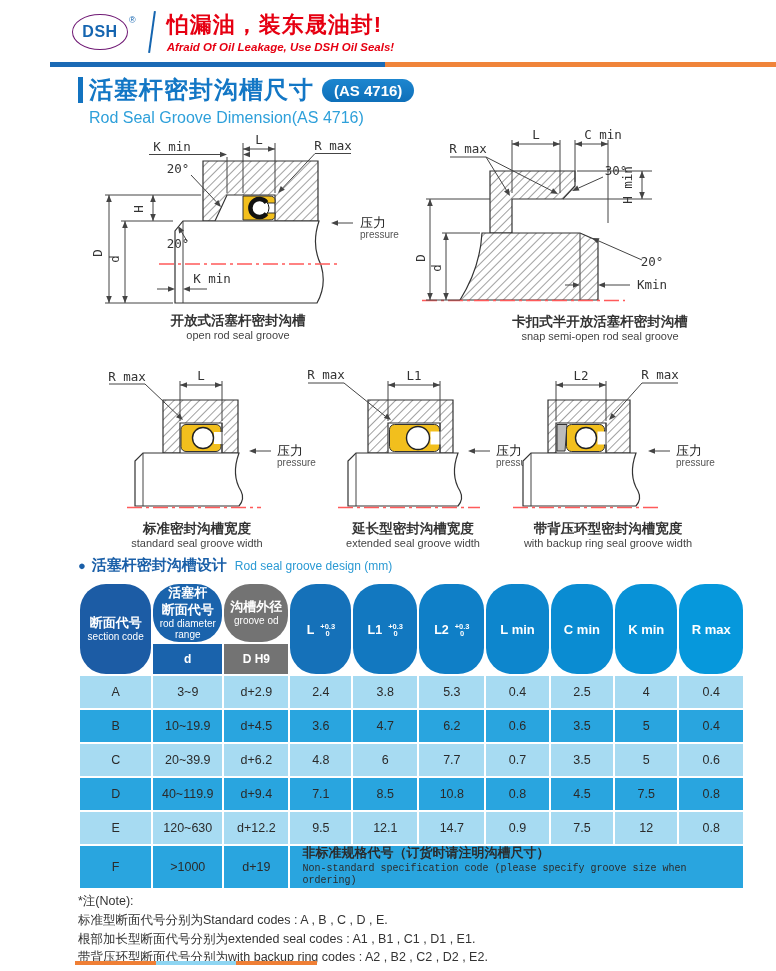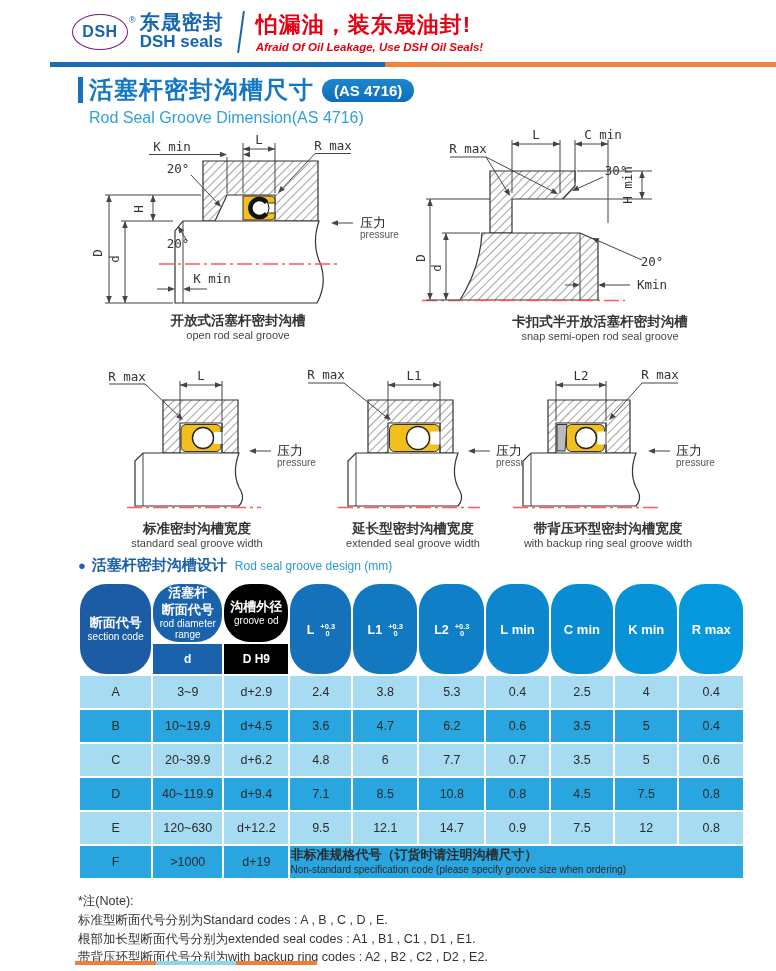--- a/index.html
+++ b/index.html
@@ -41,56 +41,52 @@
   
   .tabletitle{position:absolute;left:78px;top:556px;display:flex;align-items:baseline;}
   .bullet{color:#1a5fa8;font-size:13px;}
   .ttcn{color:#1a5fa8;font-size:15px;font-weight:bold;margin:0 8px 0 6px;}
   .tten{color:#2b9ad4;font-size:12px;}
   table{position:absolute;left:78px;top:582px;border-collapse:separate;border-spacing:2px;width:667px;}
   td{text-align:center;vertical-align:middle;padding:0;}
   .hc{color:#fff;border-radius:26px;}
   .hc .cn{font-size:13px;font-weight:bold;line-height:1.25;}
   .hc .en{font-size:10px;line-height:1.15;}
-  .h1{background:#1c5ca5}.h2{background:#1a63ac}.h3{background:#000000}.h4{background:#1571b9}
+  .h1{background:#1c5ca5}.h2{background:#1a63ac}.h3{background:#737373}.h4{background:#1571b9}
   .h5{background:#1278c0}.h6{background:#0f7fc7}.h7{background:#0d86cd}.h8{background:#0a8cd2}
   .h9{background:#0892d7}.h10{background:#0698dc}
   tr.hrow1 td{height:58px;}
   tr.hrow2 td{height:30px;color:#fff;font-size:12px;font-weight:bold;}
   tr.body td{height:32px;font-size:12.5px;color:#2b2b2b;}
   tr.light td{background:#a7dbf2;}
   tr.dark td{background:#29a5df;}
   .tolwrap{display:inline-flex;align-items:center;color:#fff;}
   .tbase{font-size:12.5px;font-weight:bold;}
   .tstack{display:inline-flex;flex-direction:column;margin-left:6px;line-height:1;align-items:center;}
   .tstack i{font-style:normal;font-size:7.5px;font-weight:bold;}
-  td.fnote{text-align:left;color:#1b3a5e;}
+  td.fnote{text-align:left;padding-left:12px;color:#1b3a5e;font-family:Liberation Mono, monospace;}
   td.fnote .cn{font-size:13px;font-weight:bold;line-height:1.3;}
   td.fnote .en{font-size:10px;line-height:1.25;}
   
   .notes{position:absolute;left:78px;top:892px;color:#333;font-size:12.5px;line-height:1.5;}
   .footbar{position:absolute;left:75px;top:961px;display:flex;height:4px;}
   .footbar .s1{width:81px;background:#ef7f35;}
   .footbar .s2{width:80px;background:#8ed5f2;}
   .footbar .s3{width:81px;background:#ef7f35;}
 </style>
 </head>
 <body>
 
 <div class="page">
 
   <div class="hdr">
     <div class="oval">
         <span>DSH</span>
       </div>
     <span class="reg">®</span>
-    <div class="brand">
-      <div class="cn">东晟密封</div>
-      <div class="en">DSH seals</div>
-    </div>
     <div class="vdiv"></div>
     <div class="slogan">
       <div class="cn">怕漏油，装东晟油封!</div>
       <div class="en">Afraid Of Oil Leakage, Use DSH Oil Seals!</div>
     </div>
   </div>
   <div class="topbar"></div>
 
   <div class="titleblock">
     <div class="trow">

